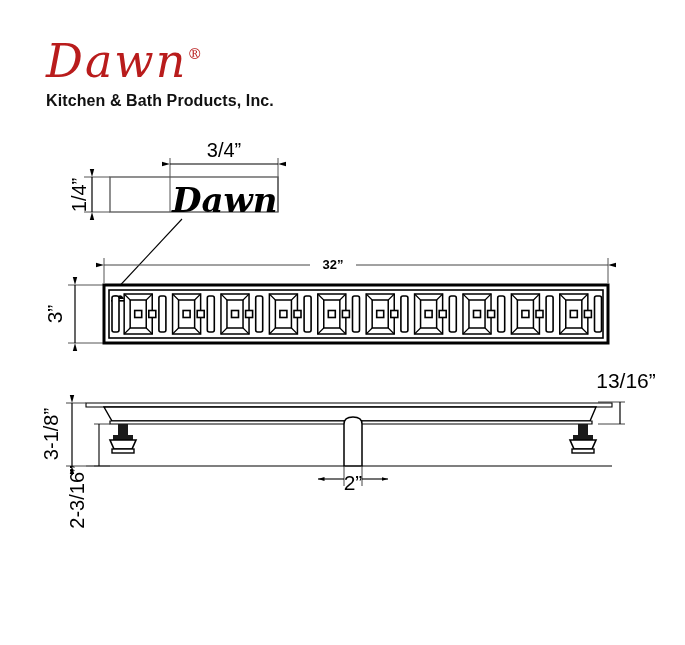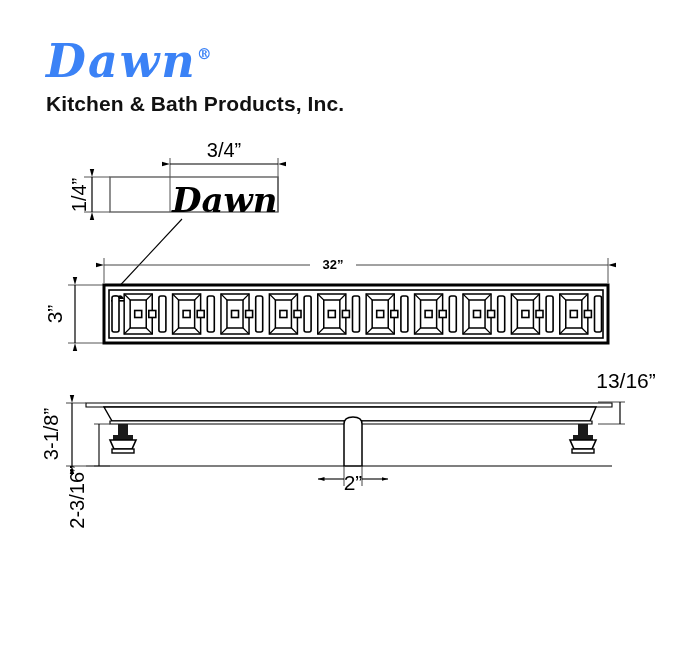--- a/index.html
+++ b/index.html
@@ -19,38 +19,38 @@
   #logo-block {
     position: absolute;
     left: 46px;
     top: 38px;
     width: 300px;
     height: 80px;
   }
   #logo-wordmark {
     font-family: "DejaVu Serif", serif;
     font-style: italic;
-    font-weight: 700;
+    font-weight: 400;
     font-size: 46px;
     line-height: 1;
-    color: #3b82f6;
+    color: #b91c1c;
     letter-spacing: 2px;
     white-space: nowrap;
   }
   #logo-wordmark .reg {
     font-size: 15px;
     vertical-align: 18px;
     font-style: normal;
     letter-spacing: 0;
   }
   #logo-tagline {
     margin-top: 8px;
     font-family: "Liberation Sans", sans-serif;
     font-weight: 700;
-    font-size: 21px;
+    font-size: 16px;
     color: #111111;
     letter-spacing: 0.1px;
     white-space: nowrap;
   }
 
   
   #drawing {
     position: absolute;
     left: 0;
     top: 0;

